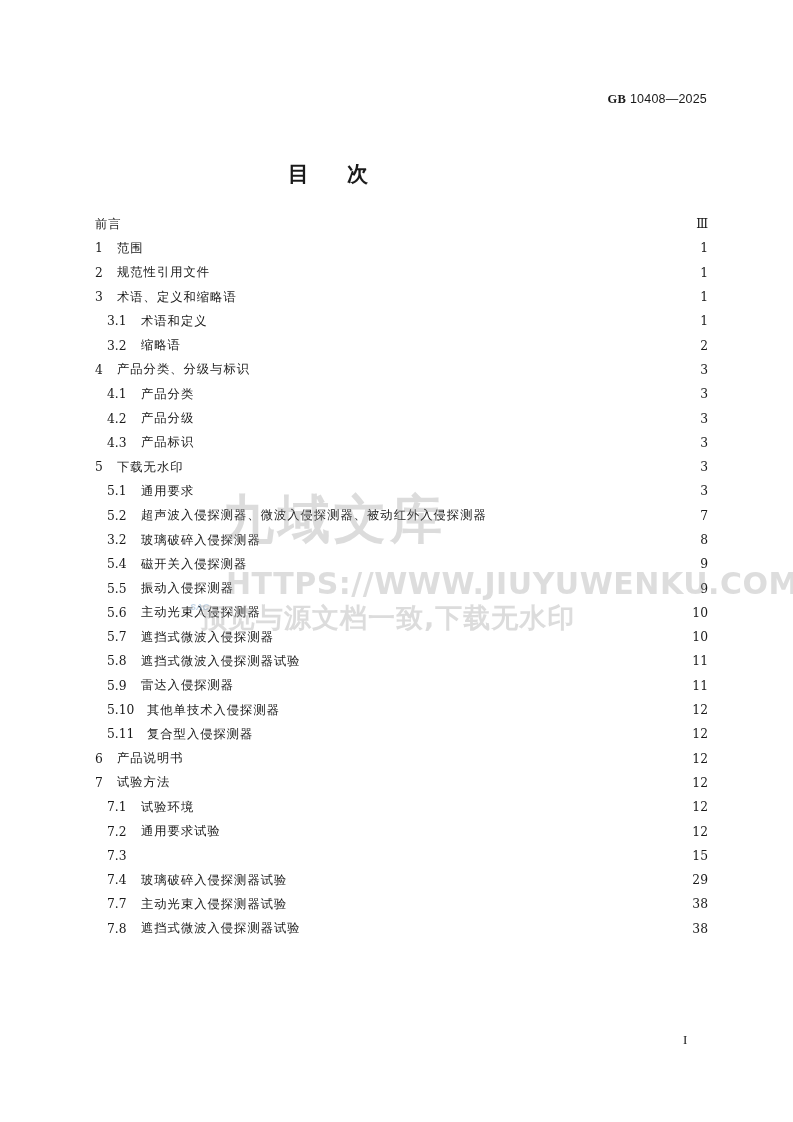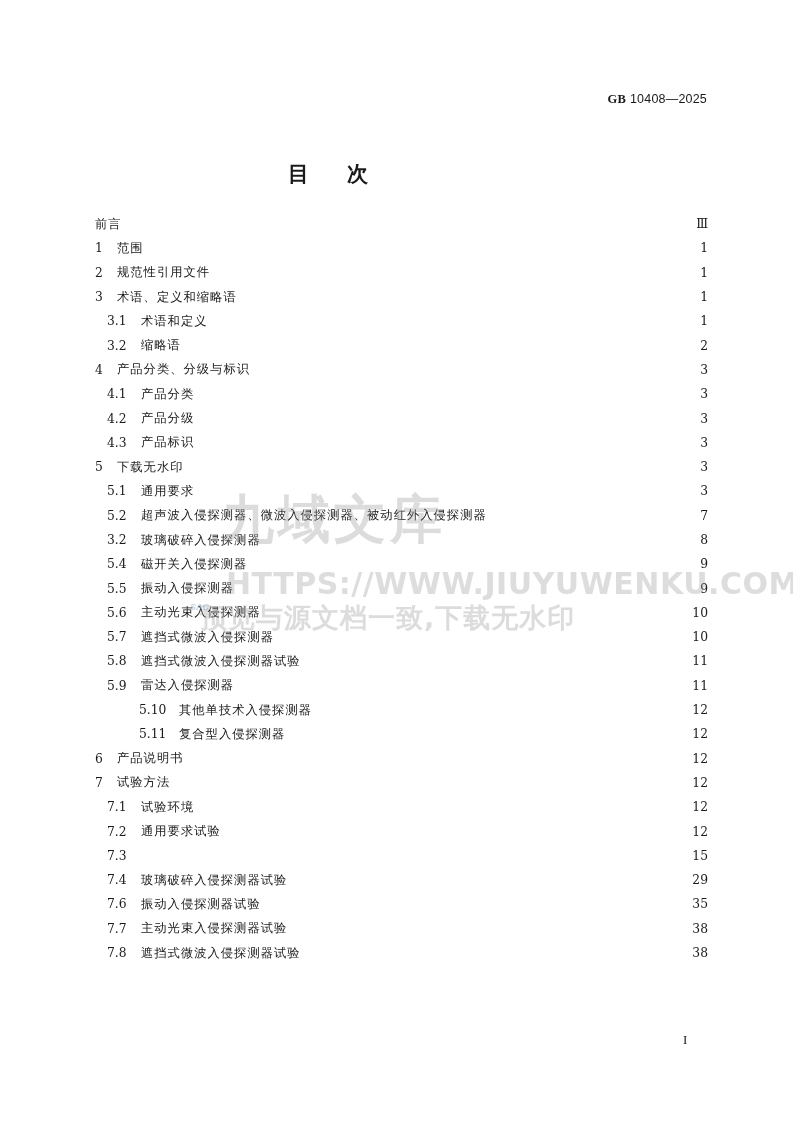--- a/index.html
+++ b/index.html
@@ -11,21 +11,21 @@
   .title { position: absolute; top: 160px; left: 0; width: 656px; text-align: center;
            font-size: 21px; font-weight: bold; font-family: "DejaVu Sans", sans-serif; }
   .title span { display: inline-block; margin: 0 19px; }
   .toc { position: absolute; top: 212px; left: 95px; width: 613px; }
   .row { position: relative; height: 24.3px; display: flex; align-items: center;
          font-size: 12.3px; }
   .row .num { display: inline-block; flex: none; }
   .row.lvl1 .num { width: 22px; }
   .row.lvl2 { padding-left: 12px; }
   .row.lvl2 .num { width: 34px; }
-  .row.lvl2.wide .num { width: 40px; margin-left: 32px; }
+  .row.lvl2.wide .num { width: 40px; }
   .row .txt { flex: none; white-space: nowrap; letter-spacing: 1px; }
   .row .dots { flex: 1; height: 12px; margin: 0 4px; overflow: hidden;
        background-image: radial-gradient(circle, #222 0.7px, transparent 0.9px);
        background-size: 3.4px 12px; background-position: 0 7px; background-repeat: repeat-x; }
   .row .pg { flex: none; min-width: 12px; text-align: right; }
   .pagenum { position: absolute; top: 1032px; left: 683px; font-size: 13px;
              font-family: "Liberation Serif", serif; }
   .wm { position: absolute; pointer-events: none; color: rgba(160,160,160,0.45);
         font-family: "DejaVu Sans", sans-serif; font-weight: bold; white-space: nowrap; }
   .wm1 { top: 485px; left: 222px; font-size: 52px; letter-spacing: 4px; color: rgba(150,150,150,0.33); }
@@ -206,26 +206,20 @@
       <span class="dots"></span>
       <span class="pg">15</span>
     </div>
     <div class="row lvl2">
       <span class="num">7.4</span>
       <span class="txt">玻璃破碎入侵探测器试验</span>
       <span class="dots"></span>
       <span class="pg">29</span>
     </div>
     <div class="row lvl2">
-      <span class="num">7.6</span>
-      <span class="txt">振动入侵探测器试验</span>
-      <span class="dots"></span>
-      <span class="pg">35</span>
-    </div>
-    <div class="row lvl2">
       <span class="num">7.7</span>
       <span class="txt">主动光束入侵探测器试验</span>
       <span class="dots"></span>
       <span class="pg">38</span>
     </div>
     <div class="row lvl2">
       <span class="num">7.8</span>
       <span class="txt">遮挡式微波入侵探测器试验</span>
       <span class="dots"></span>
       <span class="pg">38</span>

